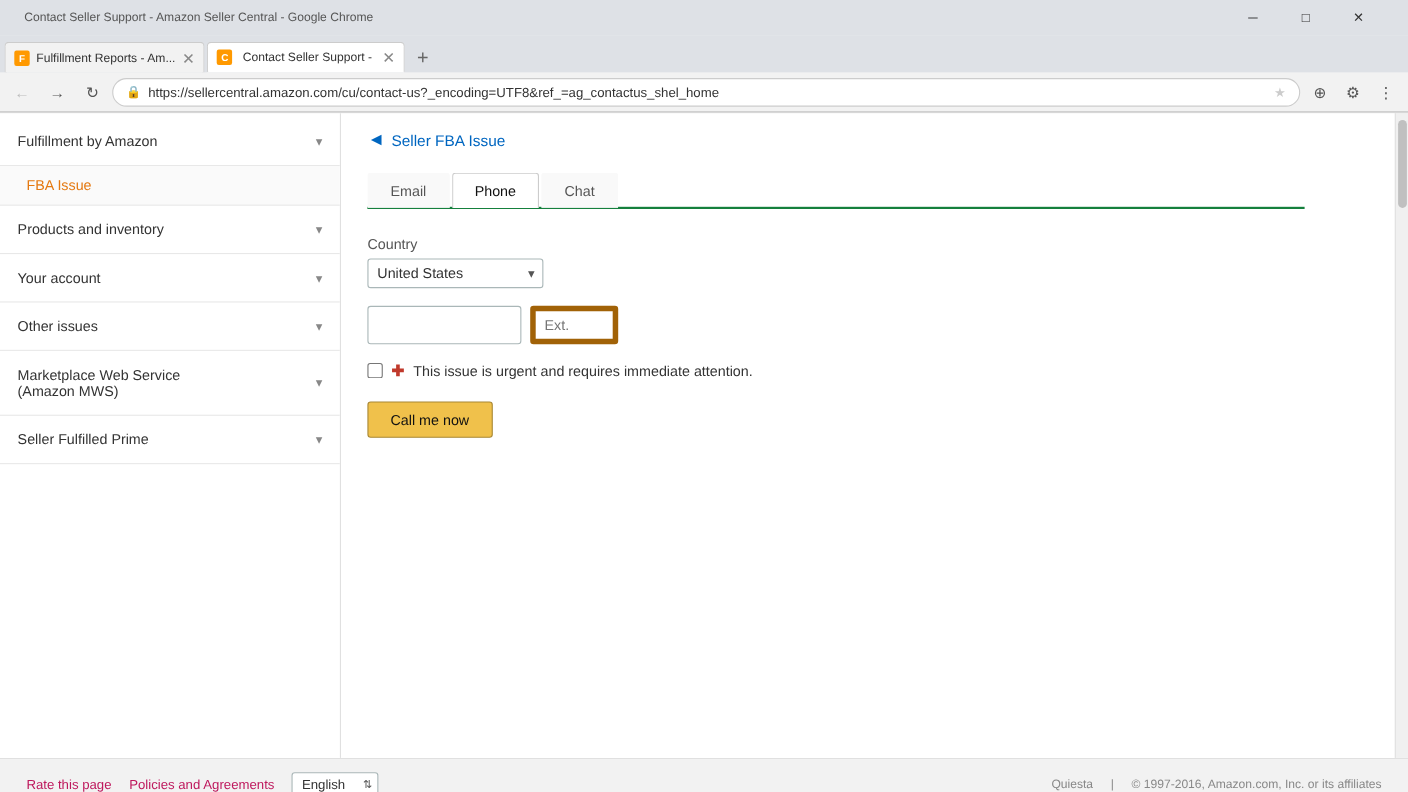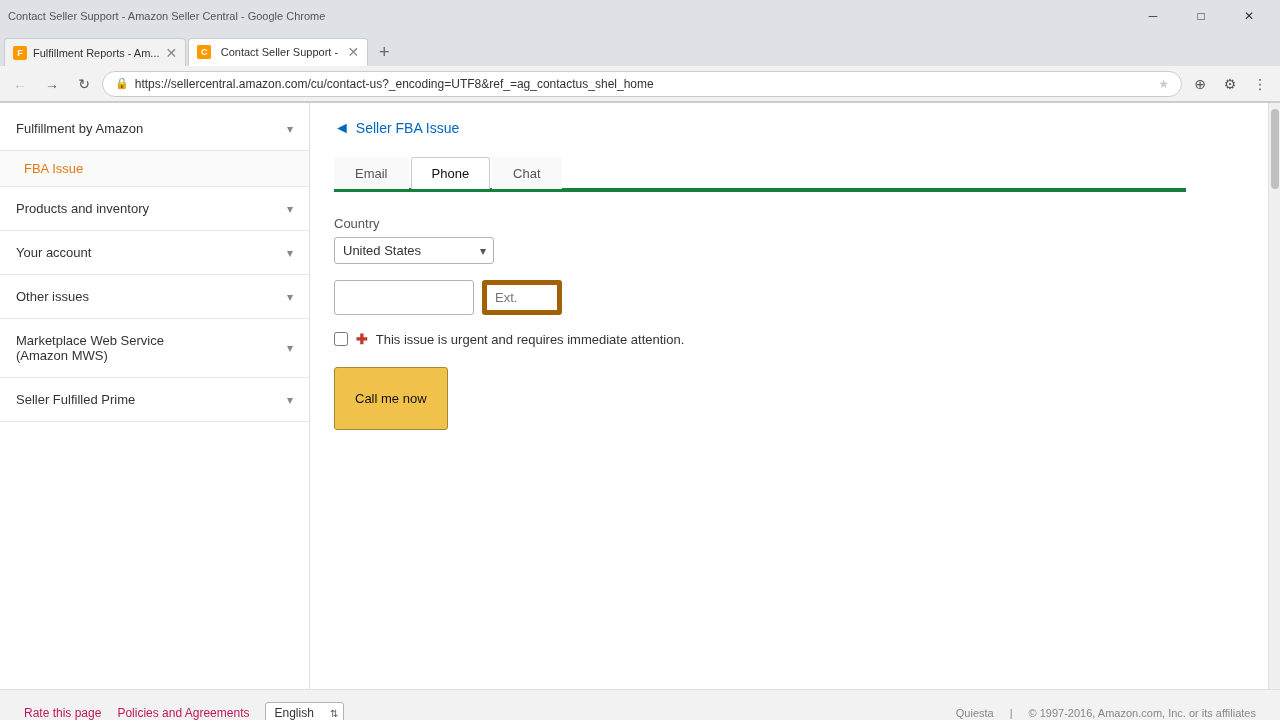--- a/index.html
+++ b/index.html
@@ -8,21 +8,21 @@
     
     .browser-chrome {
       background: #f2f2f2;
       border-bottom: 1px solid #ccc;
     }
     .title-bar {
       display: flex;
       align-items: center;
       height: 32px;
       background: #dee1e6;
-      padding: 0 8px;
+      padding: 0 22px;
       gap: 4px;
     }
     .window-controls {
       display: flex;
       gap: 2px;
       margin-left: auto;
     }
     .win-btn {
       width: 46px;
       height: 32px;
@@ -171,21 +171,21 @@
       font-size: 14px;
       cursor: pointer;
       margin-bottom: 20px;
       text-decoration: none;
     }
     .back-arrow { font-size: 16px; }
 
     
     .contact-tabs {
       display: flex;
-      border-bottom: 4px solid #15803d;
+      border-bottom: 2px solid #15803d;
       margin-bottom: 24px;
     }
     .contact-tab {
       padding: 8px 20px;
       cursor: pointer;
       font-size: 13px;
       color: #555;
       border: 1px solid transparent;
       border-bottom: none;
       margin-bottom: -1px;
@@ -285,21 +285,21 @@
     }
     .urgent-text {
       font-size: 13px;
       color: #333;
     }
 
     .call-btn {
       background: #f0c14b;
       border: 1px solid #a88734;
       border-radius: 3px;
-      padding: 23px 20px;
+      padding: 8px 20px;
       font-size: 13px;
       color: #111;
       cursor: pointer;
       font-weight: normal;
     }
 
     
     .footer {
       background: #f2f2f2;
       border-top: 1px solid #e0e0e0;

